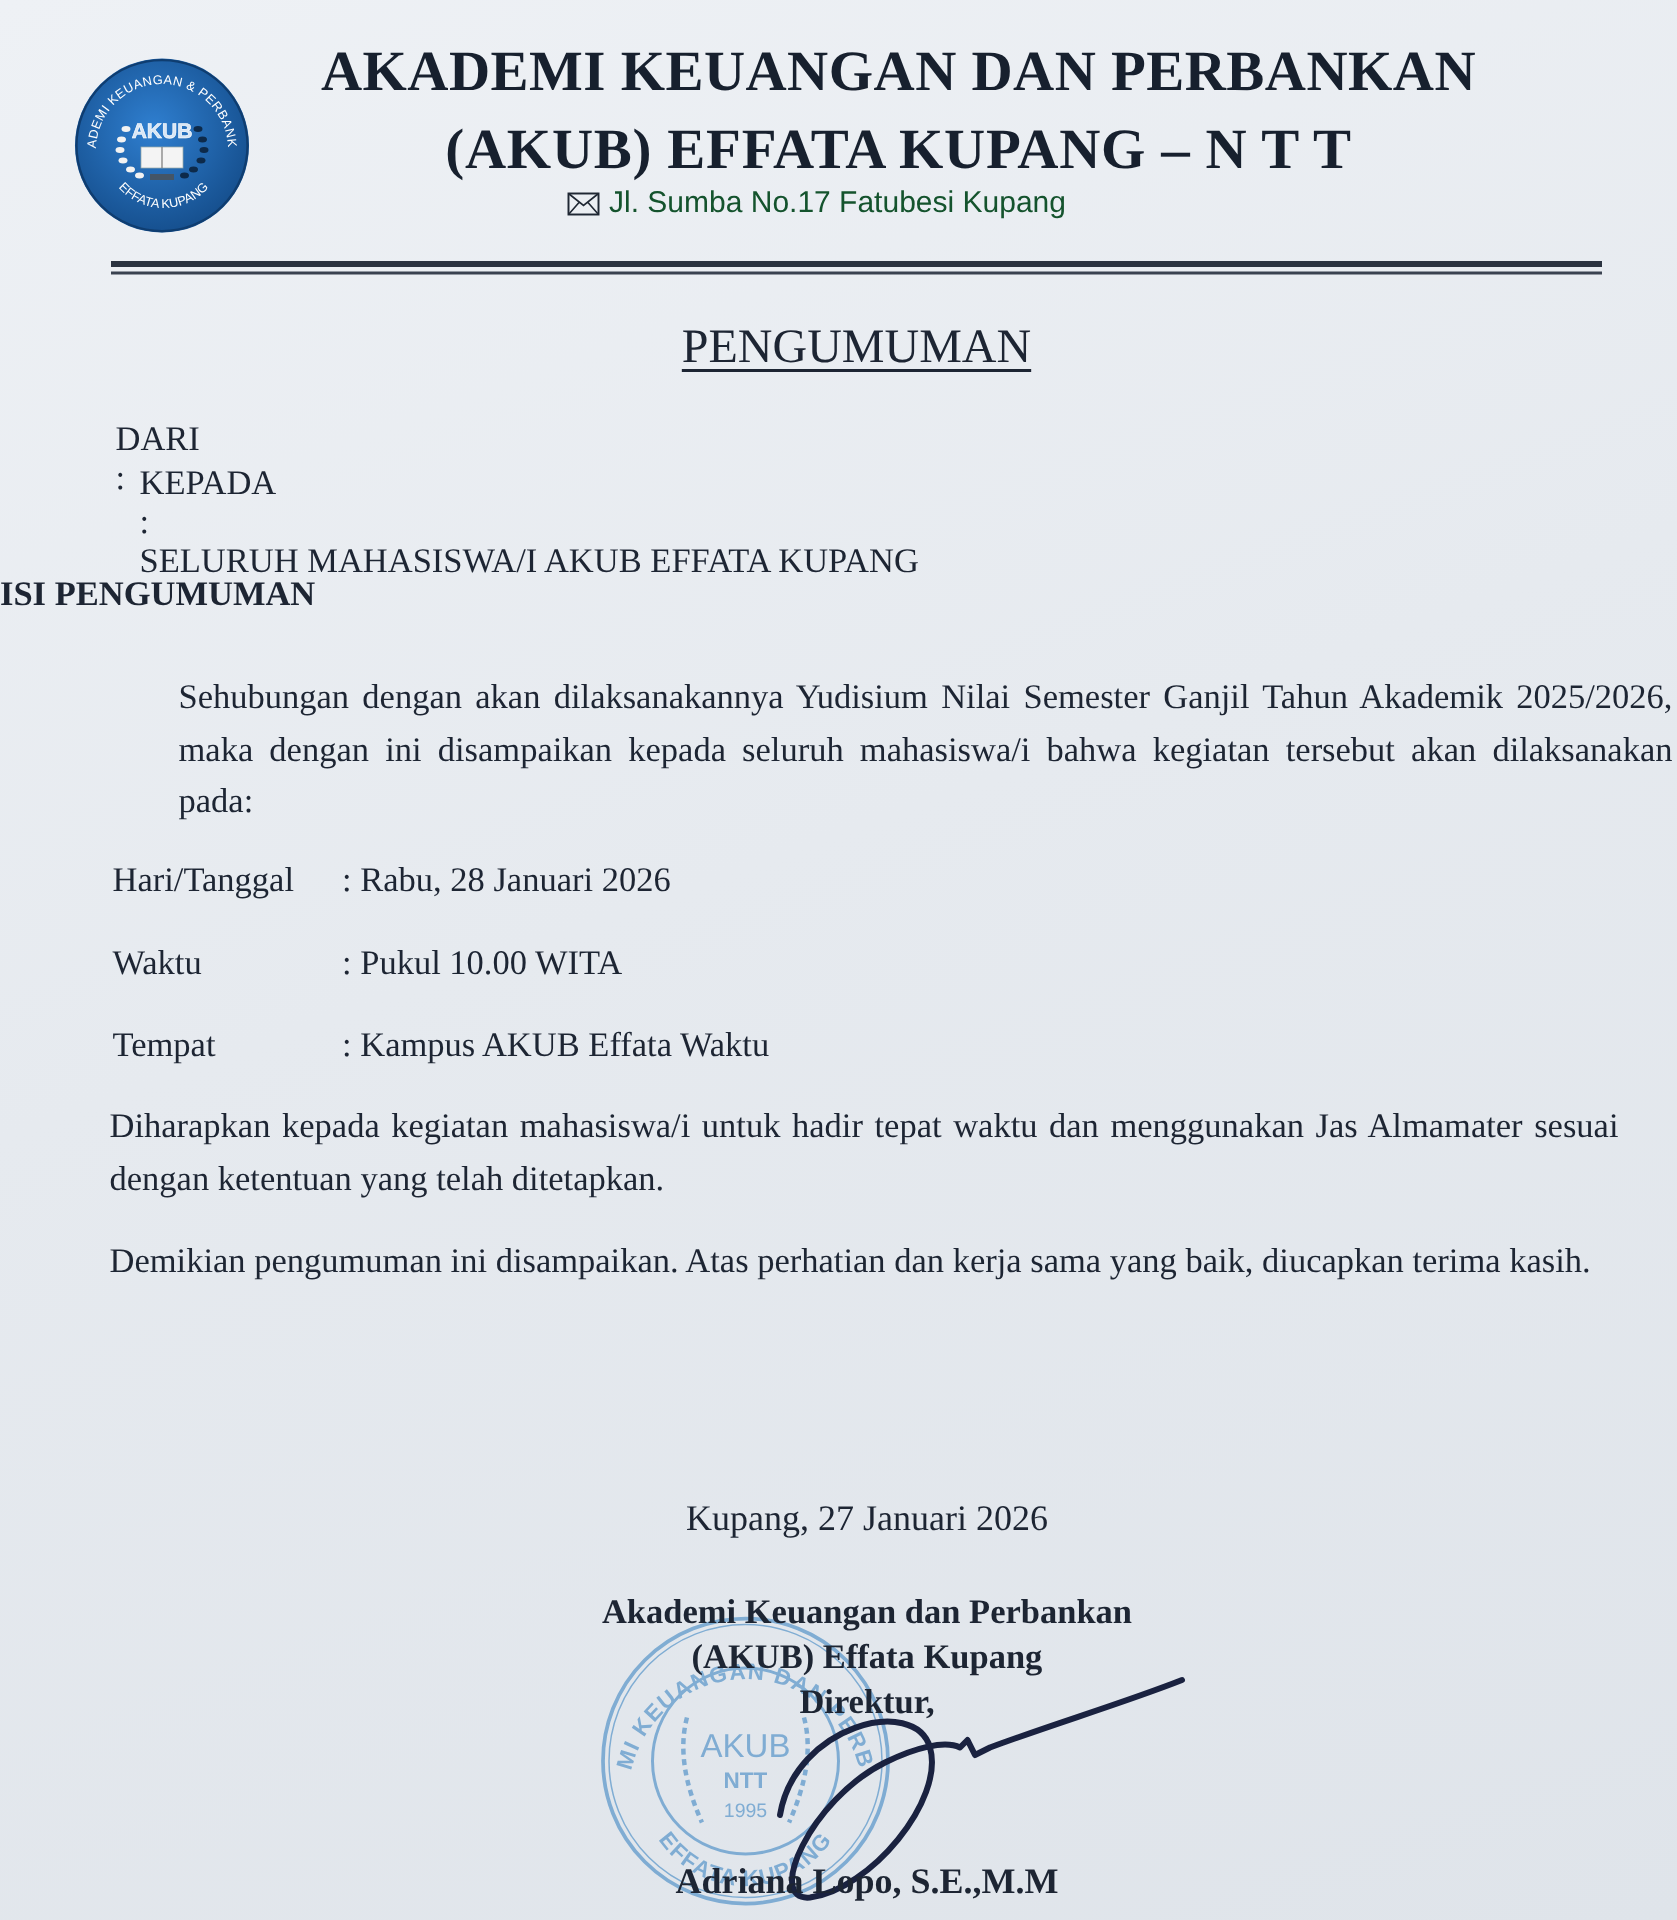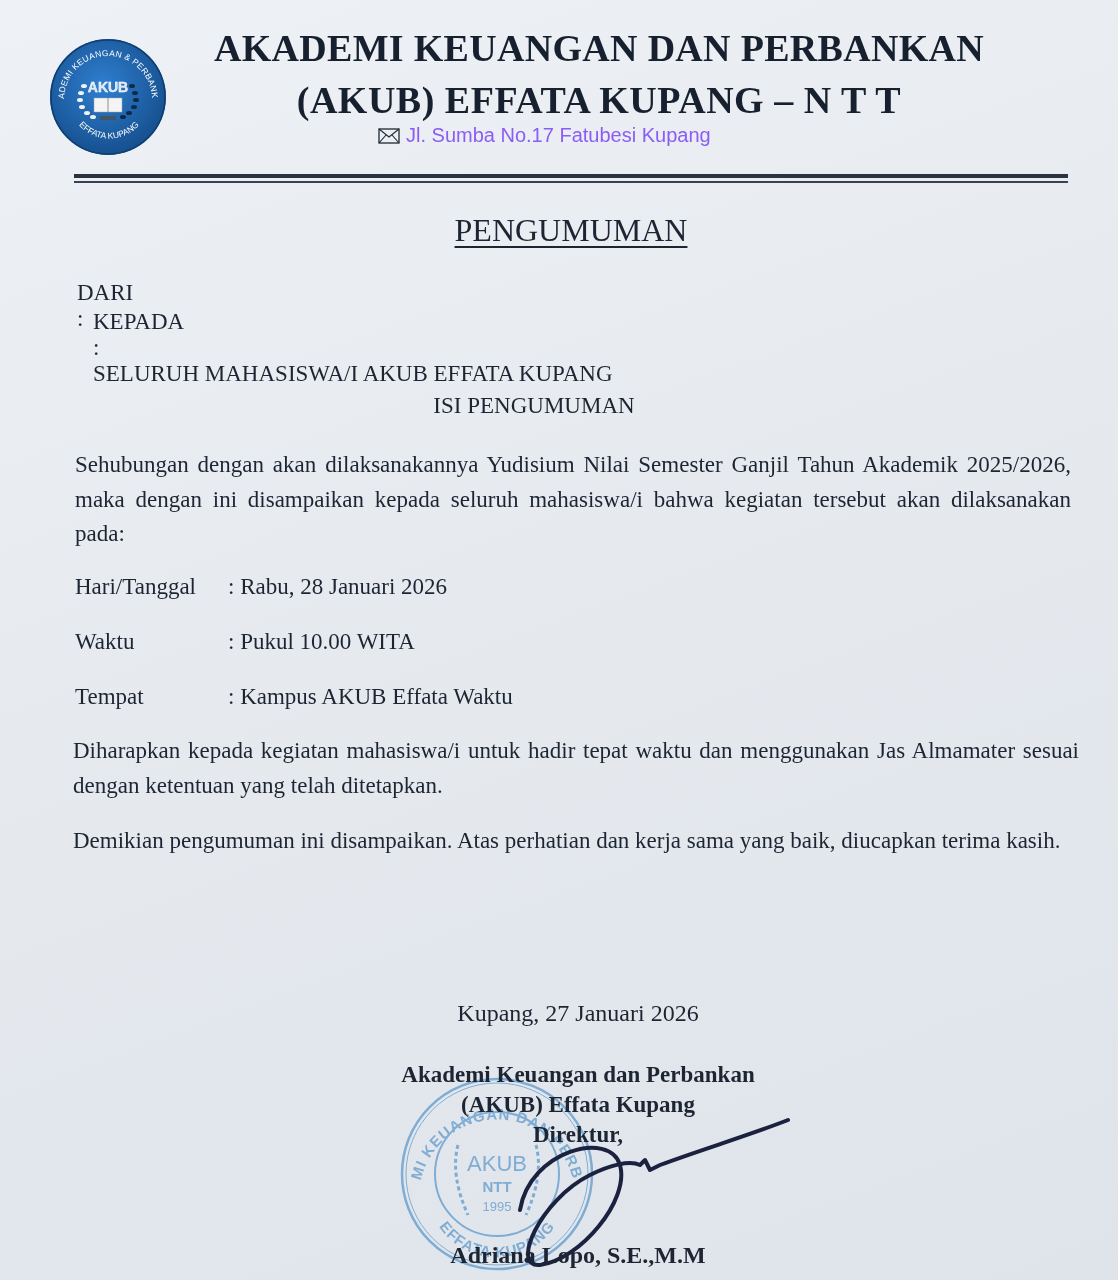--- a/index.html
+++ b/index.html
@@ -21,42 +21,42 @@
     text-align: center; font-weight: bold; font-size: 38px; letter-spacing: 0.3px;
     color: #17202e;
   }
   .org-line2 {
     position: absolute; left: 0; width: 1198px; top: 78px;
     text-align: center; font-weight: bold; font-size: 38px; letter-spacing: 0.5px;
     color: #17202e;
   }
   .address {
     position: absolute; left: 378px; top: 124px;
-    font-family: "Liberation Sans", sans-serif; font-size: 20px; color: #8b5cf6;
+    font-family: "Liberation Sans", sans-serif; font-size: 20px; color: #14532d;
     display: flex; align-items: center; gap: 6px;
   }
   .envelope-icon { display: inline-block; width: 22px; height: 16px; }
   .rule-thick { position: absolute; left: 74px; width: 994px; top: 174px; height: 4px; background: #2b3340; }
   .rule-thin { position: absolute; left: 74px; width: 994px; top: 181px; height: 1.5px; background: #3a4250; }
 
   
   .title {
     position: absolute; left: 0; width: 1142px; top: 212px; text-align: center;
     font-size: 32px; color: #1d2533;
   }
   .title span { text-decoration: underline; text-underline-offset: 5px; text-decoration-thickness: 2px; }
 
   .meta-row { position: absolute; left: 77px; font-size: 23px; display: flex; flex-direction: column; }
   .meta-row .k { width: 133px; }
   .meta-row .c { width: 30px; }
   .meta-row .v { }
 
   .subtitle {
-    position: absolute; left: 0; width: 1068px; top: 393px; text-align: center;
-    font-size: 23px; font-weight: normal;
+    position: absolute; left: 0; width: 1068px; top: 383px; 
+    font-size: 23px; font-weight: bold;
   }
 
   .para {
     position: absolute; left: 75px; width: 996px; font-size: 23px; line-height: 34.5px;
     text-align: justify;
   }
 
   .detail-row { position: absolute; left: 75px; font-size: 23px; display: flex; }
   .detail-row .k { width: 153px; }
 
@@ -131,21 +131,21 @@
     <span class="c">:</span>
   </div>
   <div class="meta-row" style="top:309px;margin-left:16px;">
     <span class="k">KEPADA</span>
     <span class="c">:</span>
     <span class="v">SELURUH MAHASISWA/I AKUB  EFFATA KUPANG</span>
   </div>
 
   <div class="subtitle">ISI PENGUMUMAN</div>
 
-  <div class="para" style="top:448px;">Sehubungan dengan akan dilaksanakannya Yudisium Nilai Semester Ganjil Tahun Akademik 2025/2026, maka dengan ini disampaikan kepada seluruh mahasiswa/i bahwa kegiatan tersebut akan dilaksanakan pada:</div>
+  <div class="para" style="top:448px;margin-left:44px;">Sehubungan dengan akan dilaksanakannya Yudisium Nilai Semester Ganjil Tahun Akademik 2025/2026, maka dengan ini disampaikan kepada seluruh mahasiswa/i bahwa kegiatan tersebut akan dilaksanakan pada:</div>
 
   <div class="detail-row" style="top:574px;">
     <span class="k">Hari/Tanggal</span>
     <span>: Rabu, 28 Januari 2026</span>
   </div>
   <div class="detail-row" style="top:629px;">
     <span class="k">Waktu</span>
     <span>: Pukul 10.00 WITA</span>
   </div>
   <div class="detail-row" style="top:684px;">

